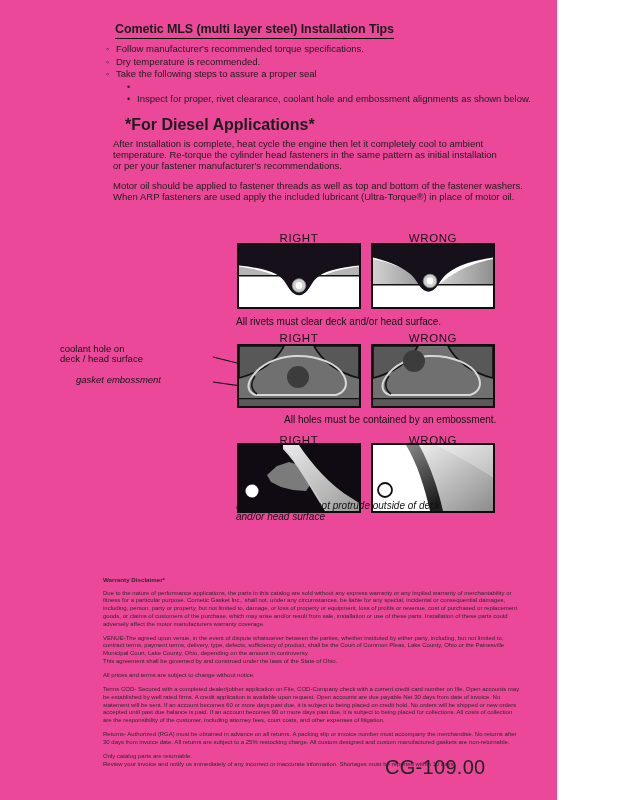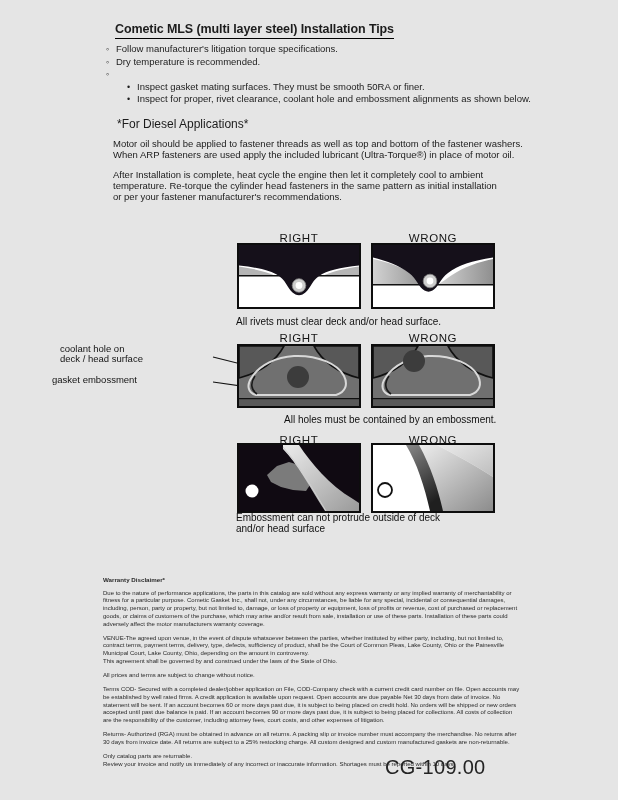--- a/index.html
+++ b/index.html
@@ -1,30 +1,30 @@
 <!DOCTYPE html>
 <html><head>
 <meta charset="utf-8">
 <style>
   html,body { margin:0; padding:0; background:#ffffff; }
   .page {
-    position:relative; width:618px; height:800px; background:#e5e5e5;
+    position:relative; width:557px; height:800px; background:#ec4899;
     font-family:"Liberation Sans", sans-serif; color:#1c1c1c; overflow:hidden;
   }
   .doc-title {
     position:absolute; top:22px; left:115px;
     font-size:12.5px; font-weight:bold; letter-spacing:-0.1px;
     border-bottom:1.6px solid #000; padding-bottom:2px;
   }
   .bullets { position:absolute; top:43px; left:106px; width:490px; font-size:9.5px; line-height:12.5px; }
   .bullet-row { display:flex; }
   .bullet-row .marker { width:10px; flex:0 0 10px; font-size:9px; }
   .bullet-row.sub { margin-left:21px; }
   .diesel { position:absolute; top:119px; left:113px; width:490px; font-size:9.5px; line-height:11px; }
-  .diesel .heading { font-size:12px; font-weight:normal; margin:0 0 8px 4px; }
+  .diesel .heading { font-size:16px; font-weight:bold; margin:0 0 8px 12px; }
   .diesel p { margin:0 0 9px 0; white-space:pre-line; }
   .diagrams { position:absolute; top:228px; left:0; width:618px; height:322px; }
   .dlabel { position:absolute; width:124px; text-align:center; font-size:11.5px; letter-spacing:0.6px; color:#151515; }
   .panel { position:absolute; border:2px solid #0d0d0d; background:#fff; line-height:0; }
   .panel svg { display:block; }
   .caption { position:absolute; left:236px; font-size:10px; line-height:11px; color:#101010; white-space:pre-line; }
   .annotation { position:absolute; width:150px; font-size:9.5px; line-height:10px; color:#141414; white-space:pre-line; }
   .leader { position:absolute; left:200px; top:120px; }
   .warranty { position:absolute; top:576px; left:103px; width:442px; font-size:6px; line-height:7.7px; color:#2a2a2a; }
   .warranty .heading { font-size:6.2px; font-weight:bold; margin:0 0 6px 0; }
@@ -34,46 +34,46 @@
 </head>
 <body>
 
 <div class="page">
 
   <div class="doc-title">Cometic MLS (multi layer steel) Installation Tips</div>
 
   <div class="bullets">
     <div class="bullet-row">
       <span class="marker">◦</span>
-      <span>Follow manufacturer's litigation torque specifications.</span>
+      <span>Follow manufacturer's recommended torque specifications.</span>
     </div>
     <div class="bullet-row">
       <span class="marker">◦</span>
       <span>Dry temperature is recommended.</span>
     </div>
     <div class="bullet-row">
       <span class="marker">◦</span>
+      <span>Take the following steps to assure a proper seal</span>
     </div>
     <div class="bullet-row sub">
       <span class="marker">•</span>
-      <span>Inspect gasket mating surfaces.  They must be smooth 50RA or finer.</span>
     </div>
     <div class="bullet-row sub">
       <span class="marker">•</span>
       <span>Inspect for proper, rivet clearance, coolant hole and embossment alignments as shown below.</span>
     </div>
   </div>
 
   <div class="diesel">
     <div class="heading">*For Diesel Applications*</div>
-    <p>Motor oil should be applied to fastener threads as well as top and bottom of the fastener washers.
-When ARP fasteners are used apply the included lubricant (Ultra-Torque®) in place of motor oil.</p>
     <p>After Installation is complete, heat cycle the engine then let it completely cool to ambient
 temperature. Re-torque the cylinder head fasteners in the same pattern as initial installation
 or per your fastener manufacturer's recommendations.</p>
+    <p>Motor oil should be applied to fastener threads as well as top and bottom of the fastener washers.
+When ARP fasteners are used apply the included lubricant (Ultra-Torque®) in place of motor oil.</p>
   </div>
 
   <div class="diagrams">
 
     <div class="dlabel" style="top:4px; left:237px;">RIGHT</div>
     <div class="dlabel" style="top:4px; left:371px;">WRONG</div>
 
     <div class="panel" style="top:15px; left:237px;">
       <svg width="120" height="62" viewBox="0 0 120 62">
         <rect x="0" y="0" width="120" height="62" fill="#ffffff"></rect>
@@ -104,21 +104,21 @@
       </svg>
     </div>
 
     <div class="caption" style="top:88px;">All rivets must clear deck and/or head surface.</div>
 
     <div class="dlabel" style="top:104px; left:237px;">RIGHT</div>
     <div class="dlabel" style="top:104px; left:371px;">WRONG</div>
 
     <div class="annotation" style="top:116px; left:60px;">coolant hole on
 deck / head surface</div>
-    <div class="annotation" style="top:147px; left:52px;">gasket embossment</div>
+    <div class="annotation" style="top:147px; left:76px;font-style:italic;">gasket embossment</div>
     <svg class="leader" width="104" height="46" viewBox="0 0 104 46">
       <line x1="13" y1="9" x2="101" y2="31" stroke="#111111" stroke-width="1.1"></line>
       <line x1="13" y1="34" x2="69" y2="42" stroke="#111111" stroke-width="1.1"></line>
     </svg>
 
     <div class="panel" style="top:116px; left:237px;">
       <svg width="120" height="60" viewBox="0 0 120 60">
         <rect x="0" y="0" width="120" height="60" fill="#707070"></rect>
         <path d="M0,0 H45 C37,15 21,27 0,32 Z" fill="#585858" stroke="#101010" stroke-width="1.6"></path>
         <path d="M120,0 H75 C83,15 99,27 120,32 Z" fill="#585858" stroke="#101010" stroke-width="1.6"></path>
@@ -181,21 +181,21 @@
           </linearGradient>
         </defs>
         <rect x="0" y="0" width="120" height="66" fill="#ffffff"></rect>
         <path d="M64,0 H120 V32 C100,19 81,9 64,0 Z" fill="url(#g3wTR)"></path>
         <path d="M34,0 H64 C81,9 100,19 120,32 V66 H62 C56,44 46,18 34,0 Z" fill="url(#g3wB)"></path>
         <path d="M33,0 L46,0 C58,22 65,44 70,66 L57,66 C52,43 44,18 33,0 Z" fill="url(#g3wD)"></path>
         <circle cx="12" cy="45" r="7" fill="#ffffff" stroke="#111111" stroke-width="1.8"></circle>
       </svg>
     </div>
 
-    <div class="caption" style="top:284px;">Embossment can not protrude outside of deck
+    <div class="caption" style="top:272px;font-style:italic;">Embossment can not protrude outside of deck
 and/or head surface</div>
   </div>
 
   <div class="warranty">
     <div class="heading">Warranty Disclaimer*</div>
     <p>Due to the nature of performance applications, the parts in this catalog are sold without any express warranty or any implied warranty of merchantability or
 fitness for a particular purpose.  Cometic Gasket Inc., shall not, under any circumstances, be liable for any special, incidental or consequential damages,
 including, person, party or property, but not limited to, damage, or loss of property or equipment, loss of profits or revenue, cost of purchased or replacement
 goods, or claims of customers of the purchase, which may arise and/or result from sale, installation or use of these parts.  Installation of these parts could
 adversely affect the motor manufacturers warranty coverage.</p>

